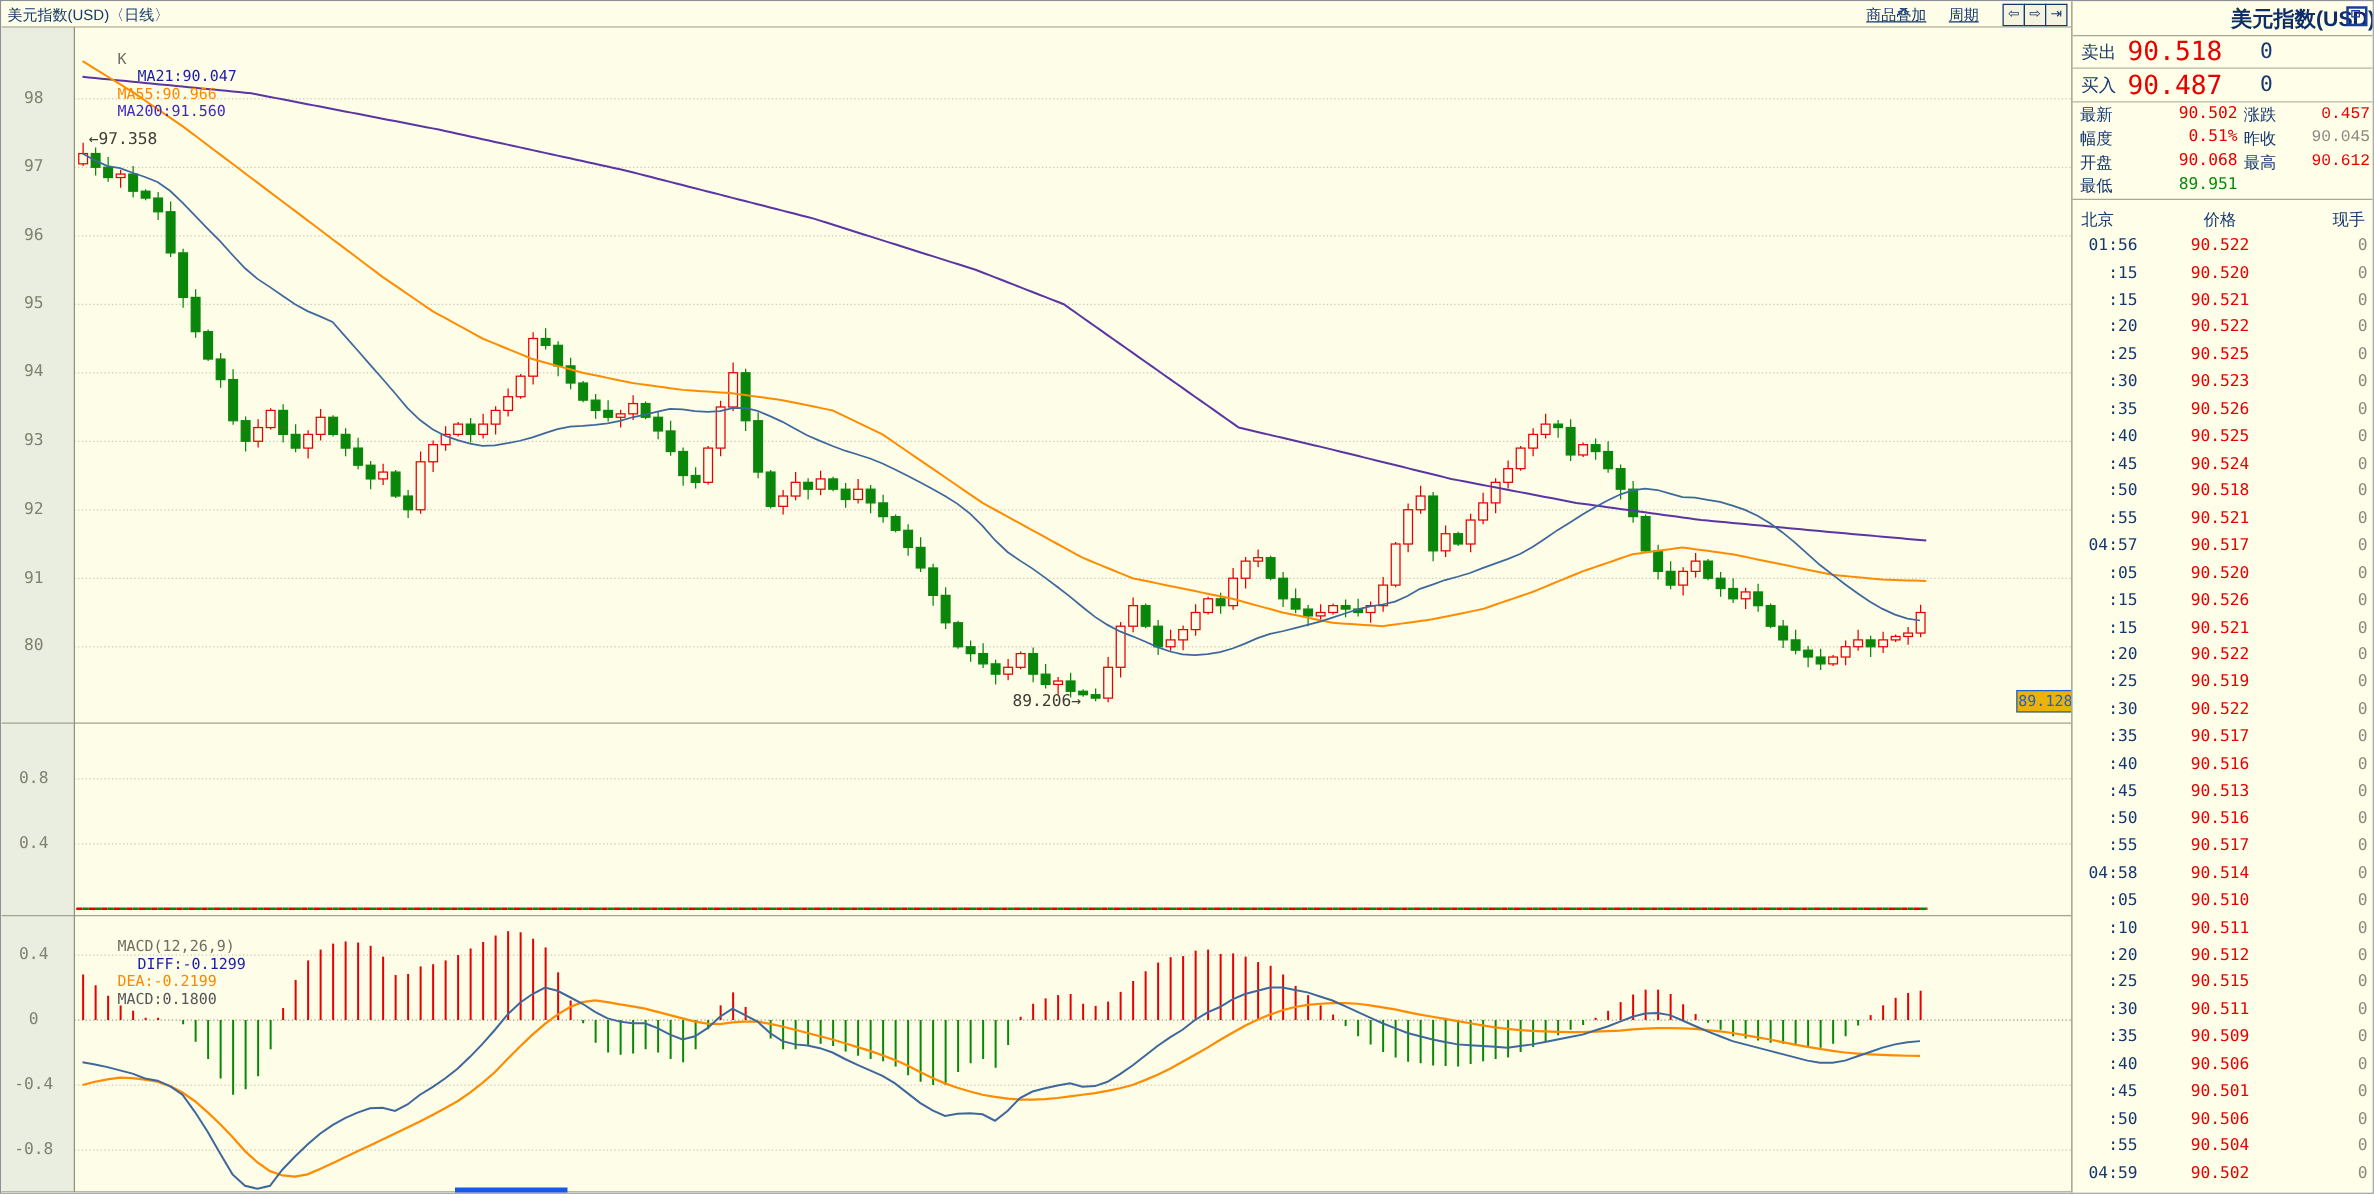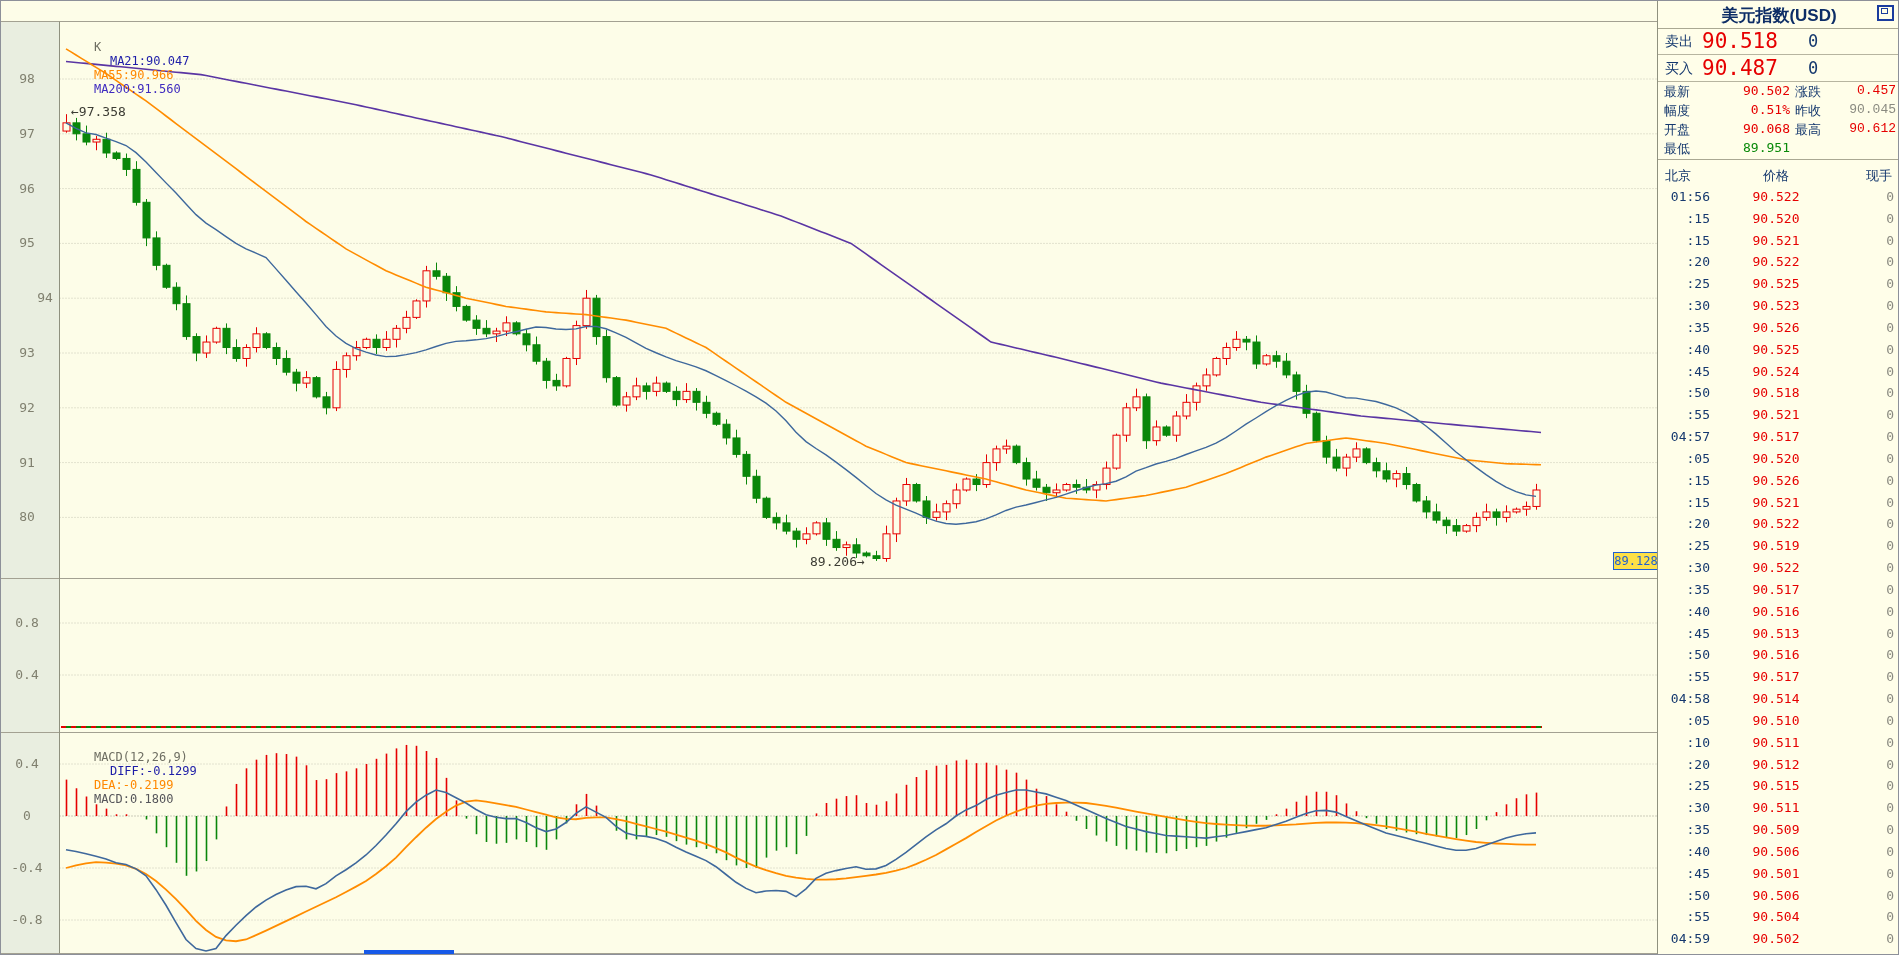--- a/index.html
+++ b/index.html
@@ -13,27 +13,27 @@
   .toolbar-link{position:absolute;top:3px;font-size:12px;color:#15386e;text-decoration:underline;cursor:pointer;}
   .nav-btn{position:absolute;top:2px;width:16px;height:16px;border:1px solid #15386e;
            background:#f4f4e0;color:#15386e;font-size:11px;line-height:14px;text-align:center;cursor:pointer;}
   .legend{position:absolute;font-size:12px;white-space:pre;font-family:"DejaVu Sans Mono","Liberation Mono",monospace;}
   .axis-label{position:absolute;font-size:13px;color:#80806f;text-align:center;width:48px;
               font-family:"DejaVu Sans Mono","Liberation Mono",monospace;}
   .c-gray{color:#6e6e62;} .c-navy{color:#1c1ca8;padding-left:16px;} .c-orange{color:#ff8800;}
   .c-purpleblue{color:#3f2bbf;} .c-dim{color:#55555a;}
   .annot{position:absolute;font-size:13px;color:#3c3c34;font-family:"DejaVu Sans Mono","Liberation Mono",monospace;}
   .right-tag{position:absolute;left:1612px;top:551px;width:44px;height:16px;border:1px solid #1f5fd0;
-             color:#1f5fd0;background:#fde047;font-size:12px;line-height:16px;text-align:center;
+             color:#1f5fd0;background:#eab308;font-size:12px;line-height:16px;text-align:right;
              font-family:"DejaVu Sans Mono","Liberation Mono",monospace;}
   
   #panel{position:absolute;left:1656px;top:0;width:243px;height:955px;background:#fffee9;
          border-left:1px solid #8f917f;box-sizing:border-box;}
   .p-header{position:absolute;left:0;top:0;width:100%;height:27px;border-bottom:1px solid #aaa893;}
-  .p-title{position:absolute;left:0;top:3px;width:100%;text-align:center;font-size:17px;font-weight:bold;color:#0d2d66;}
+  .p-title{position:absolute;left:0;top:3px;width:100%;text-align:right;font-size:17px;font-weight:bold;color:#0d2d66;}
   .p-icon{position:absolute;right:6px;top:4px;width:13px;height:12px;border:2px solid #1a3c9e;cursor:pointer;}
   .p-icon::after{content:"";position:absolute;left:2px;top:1px;width:5px;height:4px;border:1px solid #1a3c9e;}
   .bid-row{position:absolute;left:0;width:100%;height:26px;border-bottom:1px solid #b7b5a0;}
   .bid-label{position:absolute;left:7px;top:5px;font-size:14px;color:#15386e;}
   .bid-price{position:absolute;left:44px;top:1px;font-size:21px;color:#e60000;
              font-family:"DejaVu Sans Mono","Liberation Mono",monospace;}
   .bid-vol{position:absolute;left:150px;top:3px;font-size:17px;color:#15386e;
            font-family:"DejaVu Sans Mono","Liberation Mono",monospace;}
   #stats{position:absolute;left:0;top:80px;width:100%;height:78px;border-bottom:1px solid #aaa893;font-size:13px;}
   .st-row{position:absolute;left:0;width:100%;height:19px;}
@@ -529,40 +529,48 @@
       <polyline points="65,867 75,864.4 85,862.45 95,861.15 105,861.5833333333334 115,862.6666666666666 125,864.4 135,867.8666666666667 145,873.0666666666666 155,880 165,888.6666666666666 175,898.2 185,908.6 195,919.8666666666667 205,928.9666666666667 215,935.9 225,939.3666666666667 235,940.2333333333333 245,938.5 255,934.1666666666666 265,929.6166666666667 275,924.85 285,920.0833333333334 295,915.3166666666667 305,910.55 315,905.7833333333333 325,901.0166666666667 335,896.25 345,891.05 355,885.6333333333333 365,880 375,873.0666666666666 385,865.2666666666667 395,856.6 405,846.2 415,836.2333333333333 425,826.7 435,818.0333333333333 445,810.6666666666666 455,804.6 465,800.7 475,799.4 485,800.7 495,802.4333333333333 505,804.1666666666666 515,805.9 525,808.5 535,811.1 545,813.7 555,816.3 565,817.8166666666667 575,818.25 585,816.95 595,816.3 605,816.3 615,818.0333333333333 625,820.2 635,822.8 645,825.4 655,828 665,830.6 675,833.6333333333333 685,836.6666666666666 695,839.7 705,843.1666666666666 715,847.0666666666667 725,851.4 735,856.6 745,861.3666666666667 755,865.7 765,869.1666666666666 775,872.2 785,874.8 795,876.5333333333333 805,877.8333333333334 815,878.7 825,878.7 835,878.2666666666667 845,877.4 855,876.1 865,874.8 875,873.5 885,871.7666666666667 895,869.6 905,867 915,863.1 925,858.7666666666667 935,854 945,848.3666666666667 955,842.7333333333333 965,837.1 975,831.0333333333333 985,825.1833333333333 995,819.55 1005,814.7833333333333 1015,810.6666666666666 1025,807.2 1035,804.6 1045,802.8666666666667 1055,802 1065,801.5666666666667 1075,801.5666666666667 1085,802 1095,803.3 1105,804.8166666666667 1115,806.55 1125,808.7166666666667 1135,810.6666666666666 1145,812.4 1155,814.1333333333333 1165,815.8666666666667 1175,817.6 1185,819.3333333333334 1195,820.85 1205,822.15 1215,823.0166666666667 1225,823.6666666666666 1235,824.1 1245,824.5333333333333 1255,824.75 1265,824.75 1275,824.3166666666667 1285,823.8833333333333 1295,823.45 1305,822.5833333333334 1315,821.9333333333333 1325,821.5 1335,821.5 1345,821.7166666666667 1355,822.15 1365,823.0166666666667 1375,824.1 1385,825.4 1395,827.1333333333333 1405,828.8666666666667 1415,830.6 1425,832.7666666666667 1435,834.7166666666667 1445,836.45 1455,838.1833333333333 1465,839.7 1475,841 1485,841.8666666666667 1495,842.5166666666667 1505,842.95 1515,843.3833333333333 1525,843.6 1535,843.6" fill="none" stroke="#ff8c00" stroke-width="1.8"></polyline>
       <polyline points="65,848.8 75,850.5333333333333 85,852.7 95,855.3 105,857.9 115,861.8 125,863.5333333333333 135,867.8666666666667 145,874.8 155,888.6666666666666 165,904.2666666666667 175,921.6 185,938.5 195,947.6 205,950 215,947.6 225,934.6 235,924.2 245,914.6666666666666 255,906 265,899.0666666666666 275,893.4333333333333 285,889.1 295,885.6333333333333 305,885.2 315,887.8 325,882.6 335,874.8 345,868.7333333333333 355,861.8 365,854 375,844.4666666666667 385,834.0666666666667 395,822.8 405,810.6666666666666 415,801.1333333333333 425,794.2 435,789 445,791.6 455,796.8 465,802 475,808.5 485,813.7 495,816.3 505,817.6 515,817.6 525,821.5 535,826.7 545,830.6 555,828 565,821.5 575,812.4 585,805.9 595,811.1 605,816.3 615,825.4 625,831.9 635,834.5 645,835.3666666666667 655,837.5333333333333 665,841 675,846.2 685,850.9666666666667 695,855.3 705,859.6333333333333 715,865.7 725,873.5 735,881.3 745,887.3666666666667 755,891.7 765,889.9666666666667 775,889.5333333333333 785,890.4 795,895.6 805,887.8 815,877.4 825,872.2 835,869.6 845,867.4333333333333 855,865.7 865,868.3 875,867.8666666666667 885,864.4 895,858.3333333333334 905,851.4 915,843.6 925,835.8 935,828.8666666666667 945,822.8 955,815 965,808.9333333333333 975,804.6 985,798.5333333333333 995,794.2 1005,791.6 1015,789 1025,789 1035,790.95 1045,792.9 1055,796.15 1065,799.4 1075,803.95 1085,808.5 1095,813.05 1105,817.6 1115,821.5 1125,825.4 1135,828 1145,830.6 1155,832.55 1165,834.5 1175,835.15 1185,835.8 1195,836.45 1205,837.1 1215,835.8 1225,834.5 1235,832.55 1245,830.6 1255,828.65 1265,826.7 1275,823.45 1285,820.2 1295,816.3 1305,812.4 1315,809.8 1325,809.3666666666667 1335,811.1 1345,815.4333333333333 1355,819.7666666666667 1365,824.1 1375,828 1385,831.9 1395,834.5 1405,837.1 1415,839.7 1425,842.3 1435,844.9 1445,847.5 1455,849.2333333333333 1465,849.2333333333333 1475,847.5 1485,844.0333333333333 1495,840.5666666666667 1505,837.1 1515,834.5 1525,832.7666666666667 1535,831.9" fill="none" stroke="#3e689c" stroke-width="1.6"></polyline>
       <line x1="0" y1="20.5" x2="1656" y2="20.5" stroke="#a3a192"></line>
       <line x1="0" y1="577.5" x2="1656" y2="577.5" stroke="#a3a192"></line>
       <line x1="0" y1="731.5" x2="1656" y2="731.5" stroke="#a3a192"></line>
       <line x1="0" y1="952.5" x2="1656" y2="952.5" stroke="#a3a192"></line>
       <line x1="58.5" y1="20.5" x2="58.5" y2="952.5" stroke="#8f917f"></line>
       <rect x="363" y="949" width="90" height="5" fill="#1659e8"></rect>
     </svg>
 
+  <div class="titlebar">
+    <span class="chart-title">美元指数(USD)〈日线〉</span>
+    <span class="toolbar-link" style="left:1492px;">商品叠加</span>
+    <span class="toolbar-link" style="left:1558px;">周期</span>
+    <span class="nav-btn" style="left:1601px;">⇦</span>
+    <span class="nav-btn" style="left:1618px;">⇨</span>
+    <span class="nav-btn" style="left:1635px;">⇥</span>
+  </div>
 
   <div class="legend" style="left:64px;top:25px;">
     <span class="c-gray">K</span>
     <span class="c-navy">MA21:90.047</span>
     <span class="c-orange">MA55:90.966</span>
     <span class="c-purpleblue">MA200:91.560</span>
   </div>
   <div class="legend" style="left:64px;top:735px;">
     <span class="c-gray">MACD(12,26,9)</span>
     <span class="c-navy">DIFF:-0.1299</span>
     <span class="c-orange">DEA:-0.2199</span>
     <span class="c-dim">MACD:0.1800</span>
   </div>
 
   <div id="axis-labels">
       <div class="axis-label" style="left: 2px; top: 70px;">98</div>
       <div class="axis-label" style="left: 2px; top: 124.8px;">97</div>
       <div class="axis-label" style="left: 2px; top: 179.6px;">96</div>
       <div class="axis-label" style="left: 2px; top: 234.4px;">95</div>
-      <div class="axis-label" style="left: 20px; top: 289.2px;">94</div>
+      <div class="axis-label" style="left: 2px; top: 289.2px;">94</div>
       <div class="axis-label" style="left: 2px; top: 344px;">93</div>
       <div class="axis-label" style="left: 2px; top: 398.8px;">92</div>
       <div class="axis-label" style="left: 2px; top: 453.6px;">91</div>
       <div class="axis-label" style="left: 2px; top: 508.4px;">80</div>
       <div class="axis-label" style="left: 2px; top: 614px;">0.8</div>
       <div class="axis-label" style="left: 2px; top: 666px;">0.4</div>
       <div class="axis-label" style="left: 2px; top: 755px;">0.4</div>
       <div class="axis-label" style="left: 2px; top: 807px;">0</div>
       <div class="axis-label" style="left: 2px; top: 859px;">-0.4</div>
       <div class="axis-label" style="left: 2px; top: 911px;">-0.8</div>

